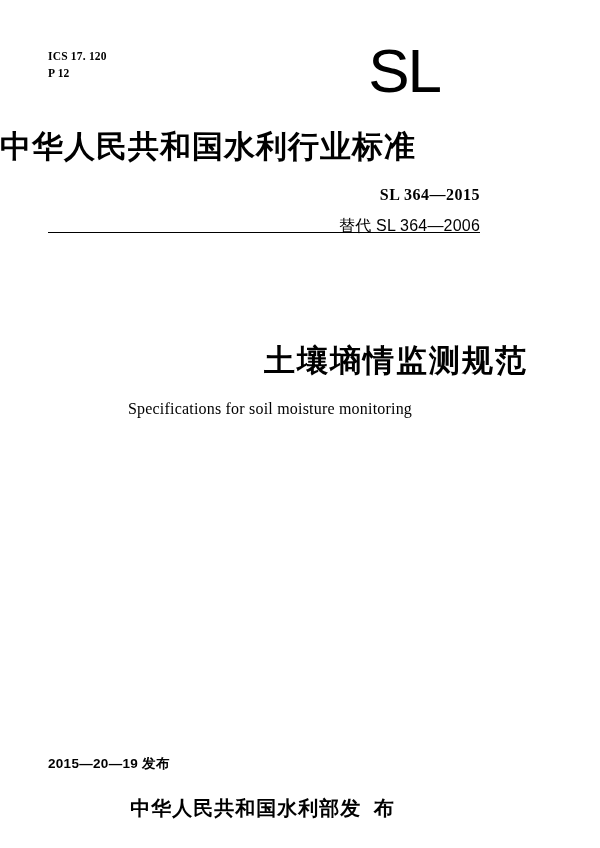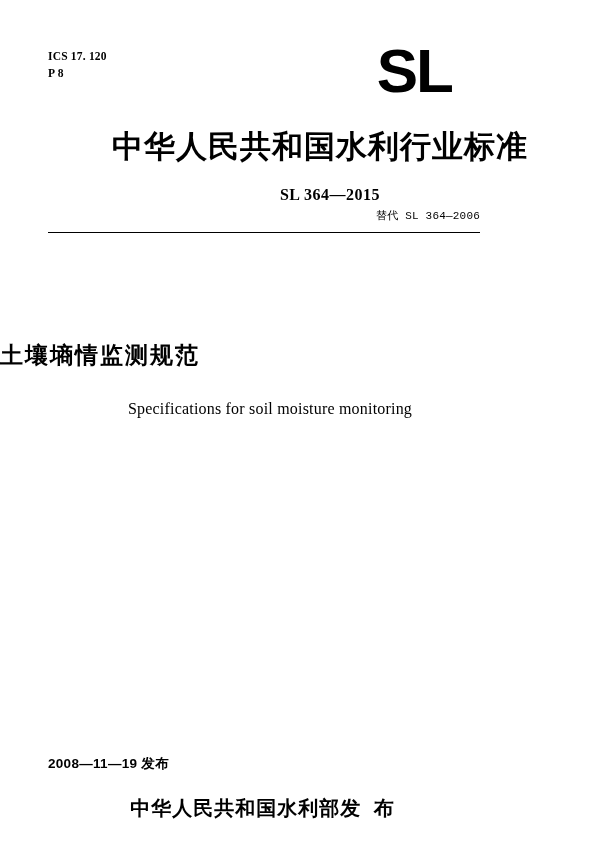--- a/index.html
+++ b/index.html
@@ -37,84 +37,83 @@
     left: 0;
     top: 0;
     font-family: "Liberation Serif", serif;
     font-weight: bold;
     font-size: 11.5px;
     line-height: 17px;
     letter-spacing: 0.2px;
   }
   .sl-logo {
     position: absolute;
-    right: 28px;
+    right: 40px;
     top: -8px;
     font-family: "Liberation Sans", sans-serif;
-    font-weight: bold;
+    font-weight: normal;
     font-size: 62px;
     letter-spacing: -2px;
     line-height: 62px;
     color: #000;
     margin-left: 44px;
   }
 
   
   .std-title {
     position: absolute;
     left: 0;
     right: 0;
     top: 126px;
-    text-align: right;
+    text-align: left;
     font-family: "Liberation Sans", sans-serif;
     font-weight: bold;
     font-size: 31px;
     letter-spacing: 1px;
   }
 
   
   .num-block {
     position: absolute;
     right: 48px;
     top: 186px;
     text-align: right;
     width: 300px;
   }
   .num-main {
     font-family: "Liberation Serif", serif;
     font-weight: bold;
     font-size: 16px;
     letter-spacing: 0.5px;
-    text-align: center;
   }
   .num-sub {
-    margin-top: 4px;
-    font-family: Liberation Mono, monospace;
-    font-size: 11px;
+    margin-top: 12px;
+    font-family: Liberation Sans, sans-serif;
+    font-size: 16px;
     letter-spacing: 0.2px;
   }
 
   .rule {
     position: absolute;
     left: 48px;
     right: 48px;
     top: 232px;
     border-top: 1.5px solid #000;
   }
 
   
   .doc-title-cn {
     position: absolute;
     left: 0;
     right: 0;
     top: 340px;
-    text-align: left;
+    text-align: right;
     font-family: "Liberation Sans", sans-serif;
     font-weight: bold;
-    font-size: 23px;
+    font-size: 31px;
     letter-spacing: 2px;
   }
   .doc-title-en {
     position: absolute;
     left: 0;
     right: 0;
     top: 400px;
     text-align: center;
     font-family: "Liberation Serif", serif;
     font-size: 16px;
@@ -151,38 +150,38 @@
   }
 </style>
 </head>
 <body>
 
 <div class="page">
 
   <div class="top-row">
     <div class="ics-block">
       <div>ICS 17. 120</div>
-      <div>P 8</div>
+      <div>P 12</div>
     </div>
     <div class="sl-logo">SL</div>
   </div>
 
   <div class="std-title">中华人民共和国水利行业标准</div>
 
   <div class="num-block">
     <div class="num-main">SL 364—2015</div>
     <div class="num-sub">替代 SL 364—2006</div>
   </div>
 
   <div class="rule"></div>
 
   <div class="doc-title-cn">土壤墒情监测规范</div>
   <div class="doc-title-en">Specifications for soil moisture monitoring</div>
 
   <div class="dates">
-    <div>2008—11—19 发布</div>
+    <div>2015—20—19 发布</div>
   </div>
 
   <div class="publisher">
     <span>中华人民共和国水利部</span><span class="verb">发 布</span>
   </div>
 
 </div>
 
 </body></html>

